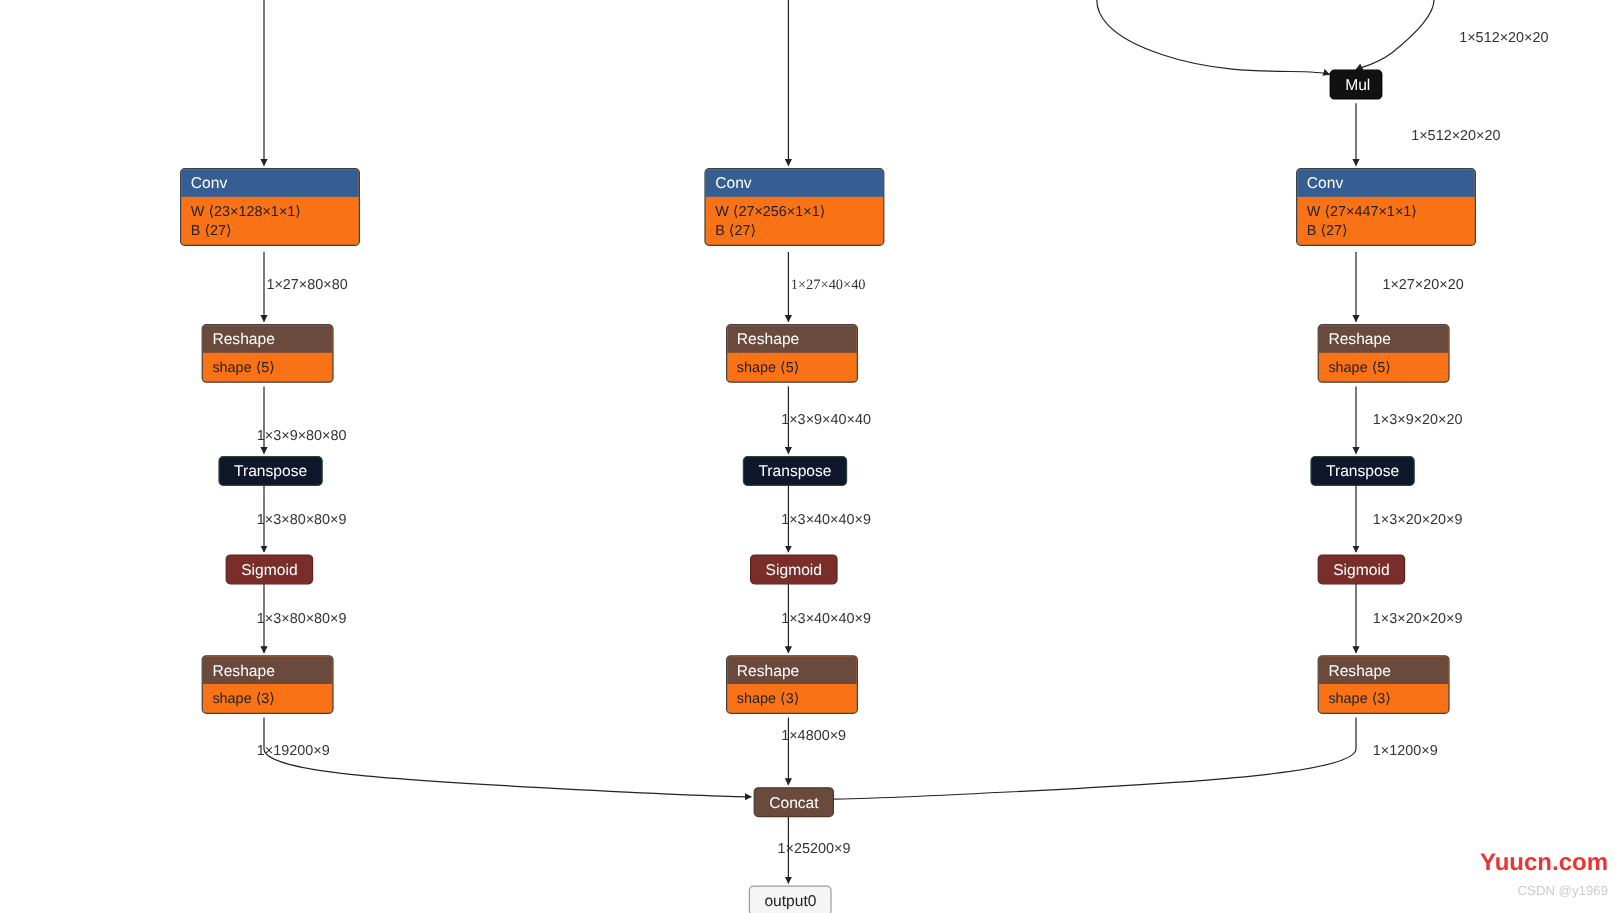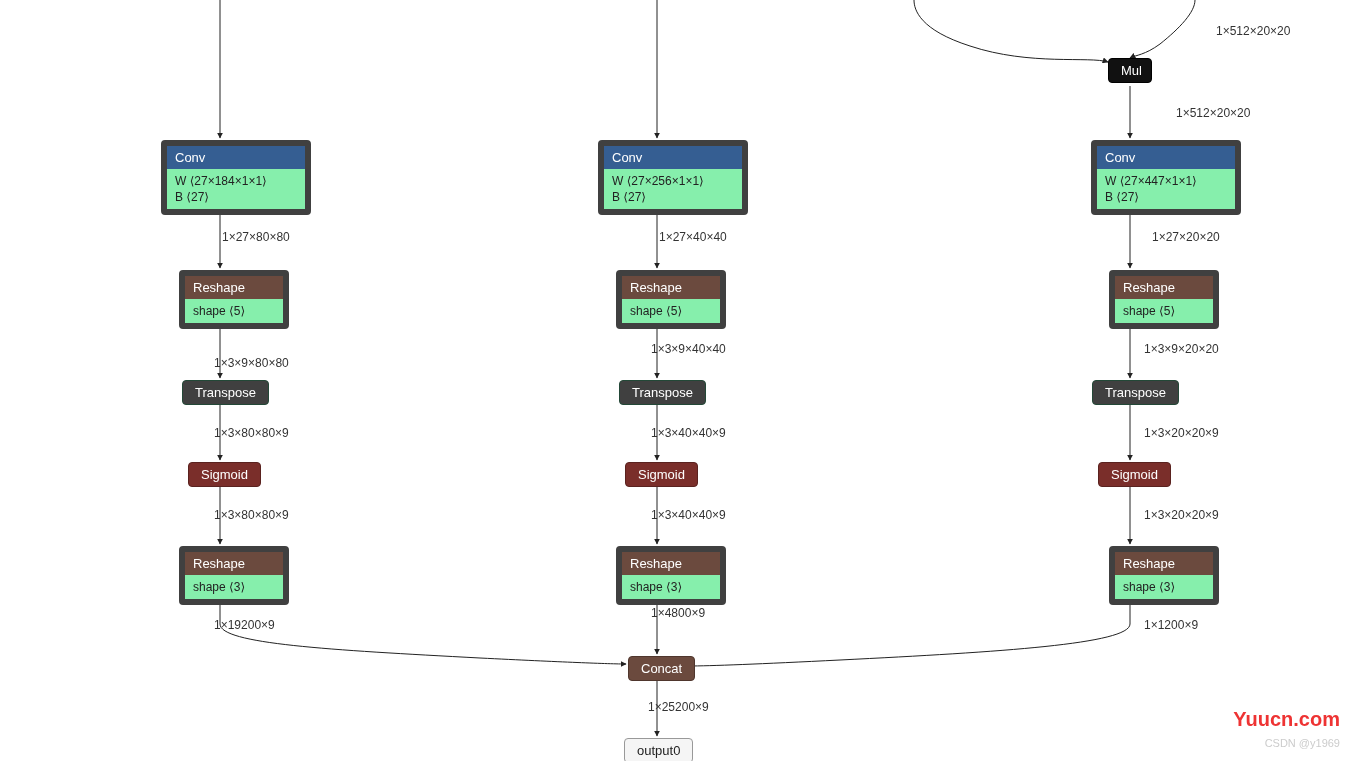--- a/index.html
+++ b/index.html
@@ -9,25 +9,24 @@
     height: 761px;
     position: relative;
     font-family: "Segoe UI", Arial, sans-serif;
     font-size: 13px;
     color: #222;
     background: #fff;
     overflow: hidden;
   }
   .node {
     position: absolute;
-    border: 6px solid #404040;
+    border: 1px solid #404040;
     border-radius: 4px;
     overflow: hidden;
-    background: #86efac;
-    margin-left: 11px;
+    background: #f97316;
   }
   .node .hdr {
     color: #fff;
     padding: 4px 8px;
     font-size: 13px;
   }
   .node .body {
     padding: 4px 8px;
     font-size: 12px;
     line-height: 1.35;
@@ -36,21 +35,21 @@
     position: absolute;
     color: #fff;
     border-radius: 4px;
     padding: 4px 12px;
     font-size: 13px;
     text-align: center;
     border: 1px solid #222;
   }
   .blue   { background:#355e92; border-color:#2b4e79; }
   .brown  { background:#6b4a3e; border-color:#4f362d; }
-  .green  { background:#404040; border-color:#234837; }
+  .green  { background:#0f172a; border-color:#234837; }
   .maroon { background:#7a2e2a; border-color:#5a221f; }
   .black  { background:#111; border-color:#000; }
   .grey   { background:#f5f5f5; color:#222; border-color:#999; }
   .txt {
     position: absolute;
     font-size: 12px;
     color: #333;
     white-space: nowrap;
   }
   svg.edges {
@@ -113,21 +112,21 @@
   <path d="M1130 598 L1130 624 C1130 644 1000 652 840 660 C760 664 710 666 688 666" fill="none" stroke="#222" marker-end="url(#ah)"></path>
 </svg>
 
 <div class="txt" style="left:1216px; top:24px;">1×512×20×20</div>
 <div class="pill black" style="left:1108px; top:58px; width:44px;">Mul</div>
 <div class="txt" style="left:1176px; top:106px;">1×512×20×20</div>
 
 <div class="node" style="left:150px; top:140px; width:150px;">
   <div class="hdr blue">Conv</div>
   <div class="body">
-    <div>W ⟨27×184×1×1⟩</div>
+    <div>W ⟨23×128×1×1⟩</div>
     <div>B ⟨27⟩</div>
   </div>
 </div>
 <div class="txt" style="left:222px; top:230px;">1×27×80×80</div>
 
 <div class="node" style="left:168px; top:270px; width:110px;">
   <div class="hdr brown">Reshape</div>
   <div class="body">shape ⟨5⟩</div>
 </div>
 <div class="txt" style="left:214px; top:356px;">1×3×9×80×80</div>
@@ -144,21 +143,21 @@
 </div>
 <div class="txt" style="left:214px; top:618px;">1×19200×9</div>
 
 <div class="node" style="left:587px; top:140px; width:150px;">
   <div class="hdr blue">Conv</div>
   <div class="body">
     <div>W ⟨27×256×1×1⟩</div>
     <div>B ⟨27⟩</div>
   </div>
 </div>
-<div class="txt" style="left:659px; top:230px;">1×27×40×40</div>
+<div class="txt" style="left:659px; top:230px;font-family:Liberation Serif, serif;">1×27×40×40</div>
 
 <div class="node" style="left:605px; top:270px; width:110px;">
   <div class="hdr brown">Reshape</div>
   <div class="body">shape ⟨5⟩</div>
 </div>
 <div class="txt" style="left:651px; top:342px;">1×3×9×40×40</div>
 
 <div class="pill green" style="left:619px; top:380px;">Transpose</div>
 <div class="txt" style="left:651px; top:426px;">1×3×40×40×9</div>
 

